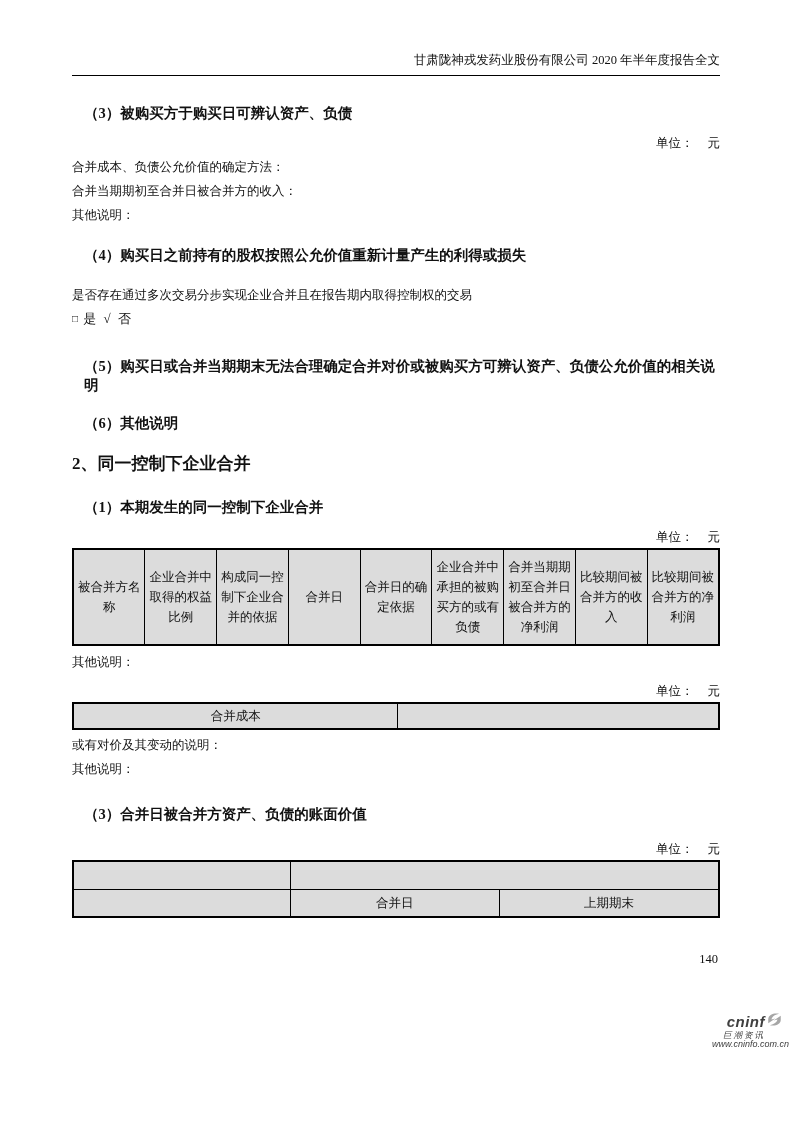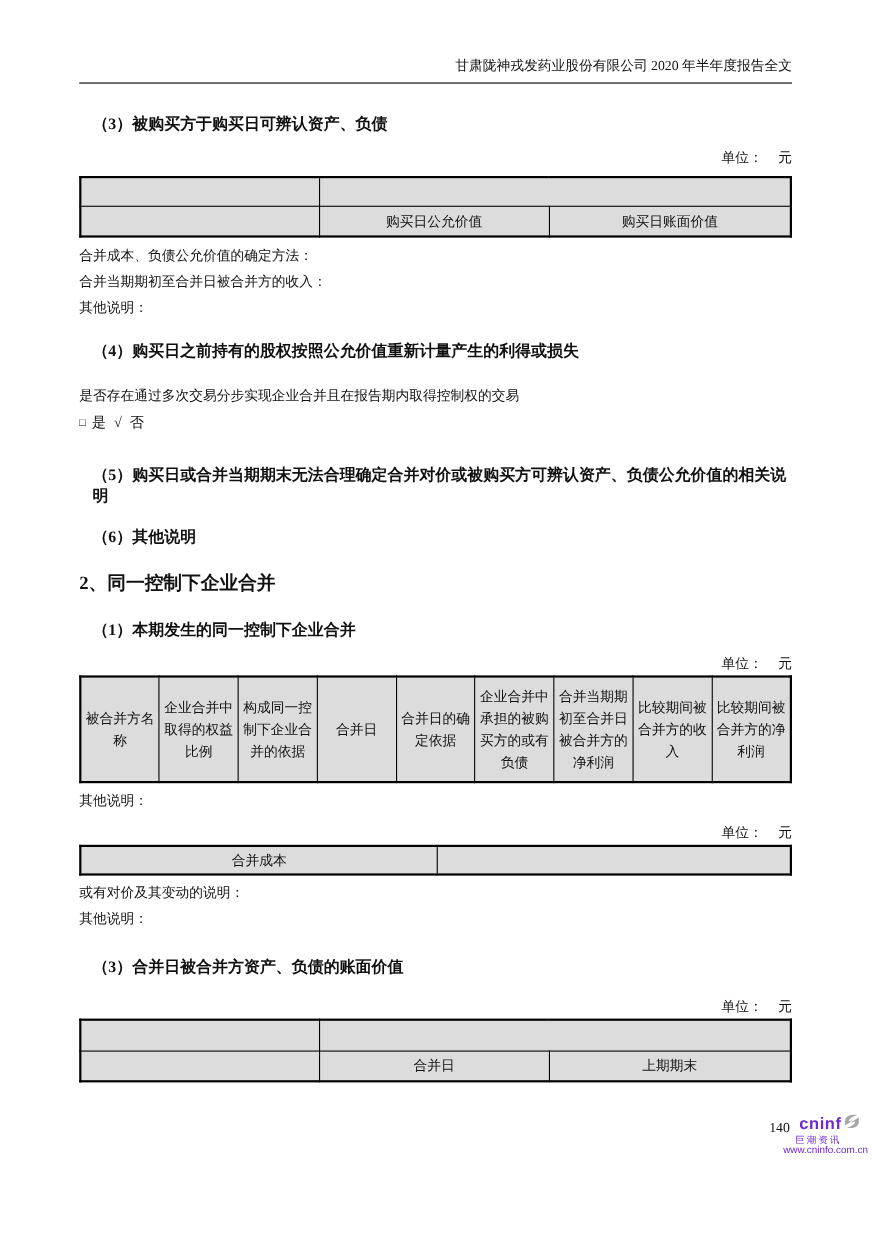--- a/index.html
+++ b/index.html
@@ -77,24 +77,25 @@
     text-align: right;
     font-size: 12.5px;
     line-height: 15px;
     padding-right: 2px;
   }
   
   .cninfo {
     position: absolute;
     right: 4px; top: 1012px;
     width: 90px;
-    color: #6d28d9;
+    color: #404040;
     font-family: "Liberation Sans", sans-serif;
     text-align: center;
     line-height: 1.05;
+    font-style: italic;
   }
   .cninfo .row1 { display: flex; align-items: center; justify-content: flex-end; gap: 1px; padding-right: 6px; }
   .cninfo .brand { font-weight: bold; font-size: 15px; letter-spacing: 0.5px; }
   .cninfo .cn { font-size: 8.5px; letter-spacing: 2px; text-align: right; padding-right: 24px; }
   .cninfo .url { font-size: 9px; white-space: nowrap; text-align: right; padding-right: 0; }
   
   .mt28 { margin-top: 28px; } .mt13 { margin-top: 13px; } .mt9 { margin-top: 9px; }
   .mt10 { margin-top: 10px; } .mt24 { margin-top: 24px; } .mt23 { margin-top: 23px; }
   .mt29 { margin-top: 29px; } .mt19 { margin-top: 19px; } .mt21 { margin-top: 21px; }
   .mt25 { margin-top: 25px; } .mt3 { margin-top: 3px; } .mt27 { margin-top: 27px; }
@@ -107,38 +108,20 @@
 <div class="page">
 
   <div class="doc-header">甘肃陇神戎发药业股份有限公司 2020 年半年度报告全文</div>
 
   <div class="h-num mt28">（3）被购买方于购买日可辨认资产、负债</div>
 
   <div class="unit-line mt13">
     <span>单位：</span><span class="unit-gap"></span><span>元</span>
   </div>
 
-  <table class="t1 mt9">
-    <colgroup>
-        <col style="width:33.6%">
-        <col style="width:32.4%">
-        <col style="width:34%">
-      </colgroup>
-    <tbody>
-        <tr>
-      <td></td>
-      <td colspan="2"></td>
-    </tr>
-    <tr>
-      <td></td>
-      <td>购买日公允价值</td>
-      <td>购买日账面价值</td>
-    </tr>
-  </tbody>
-    </table>
 
   <div class="note-line mt9">合并成本、负债公允价值的确定方法：</div>
   <div class="note-line mt10">合并当期期初至合并日被合并方的收入：</div>
   <div class="note-line mt10">其他说明：</div>
 
   <div class="h-num mt24">（4）购买日之前持有的股权按照公允价值重新计量产生的利得或损失</div>
 
   <div class="note-line mt23">是否存在通过多次交易分步实现企业合并且在报告期内取得控制权的交易</div>
 
   <div class="cb-line mt9">

